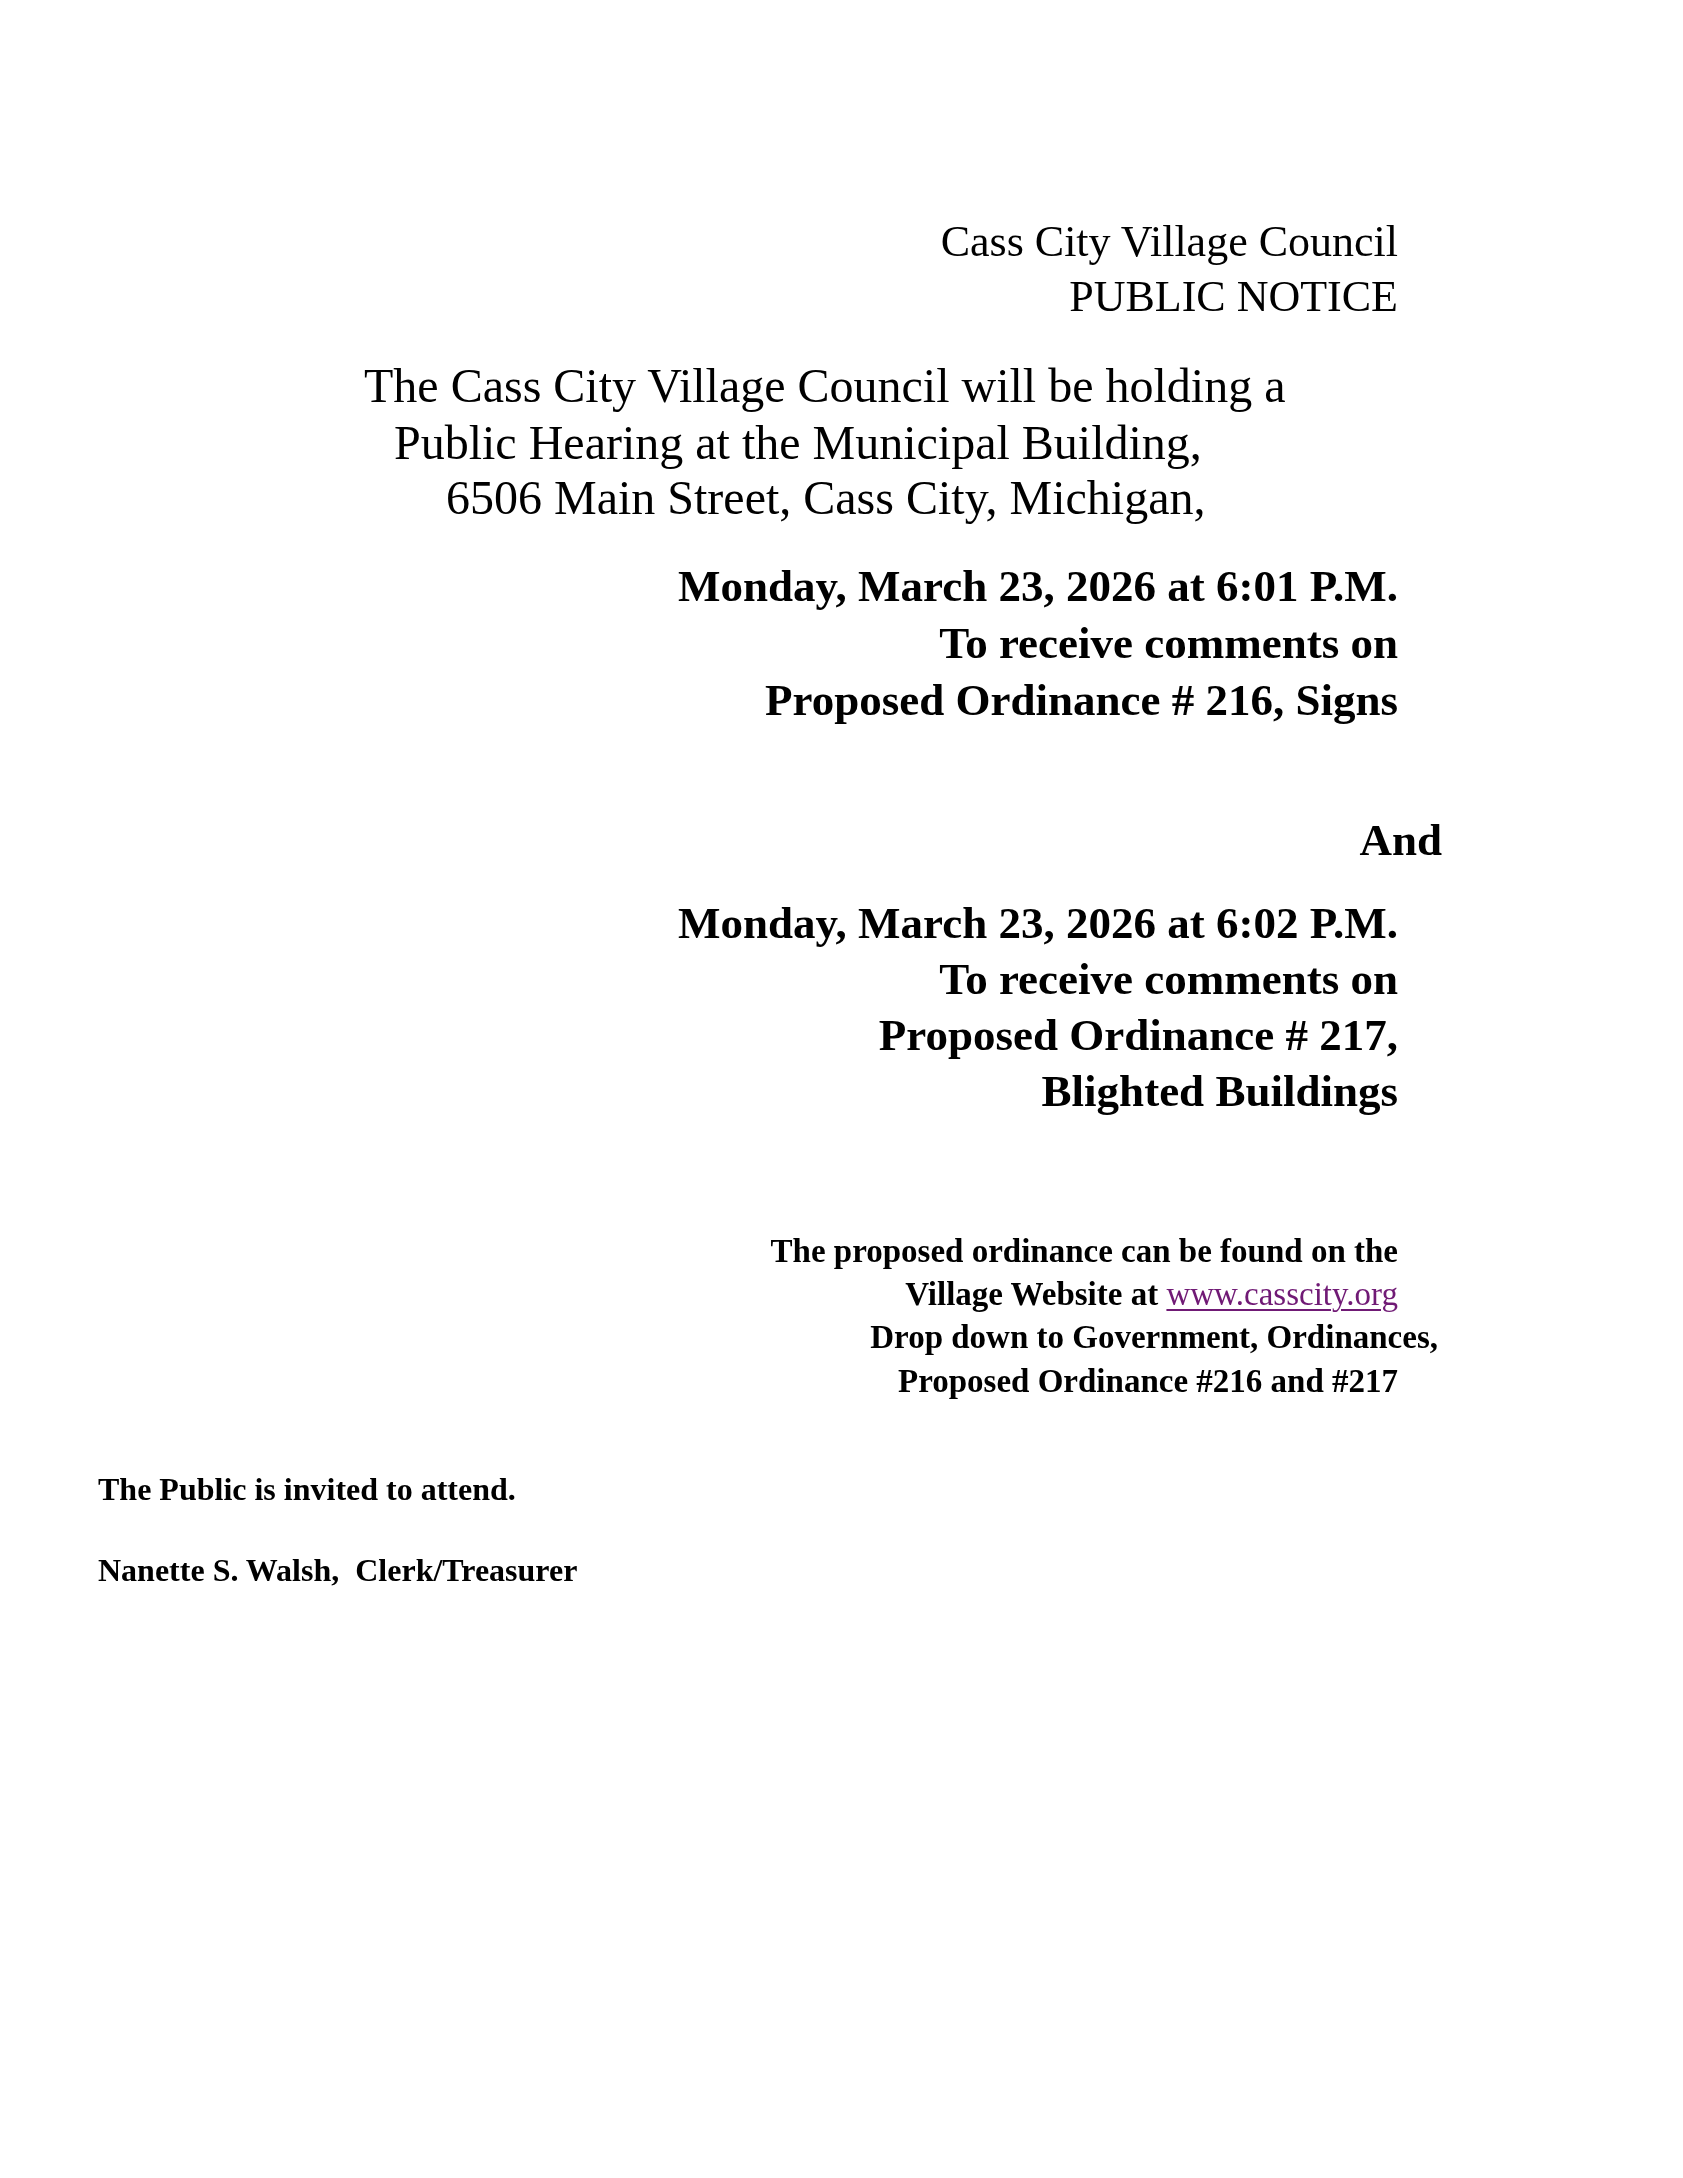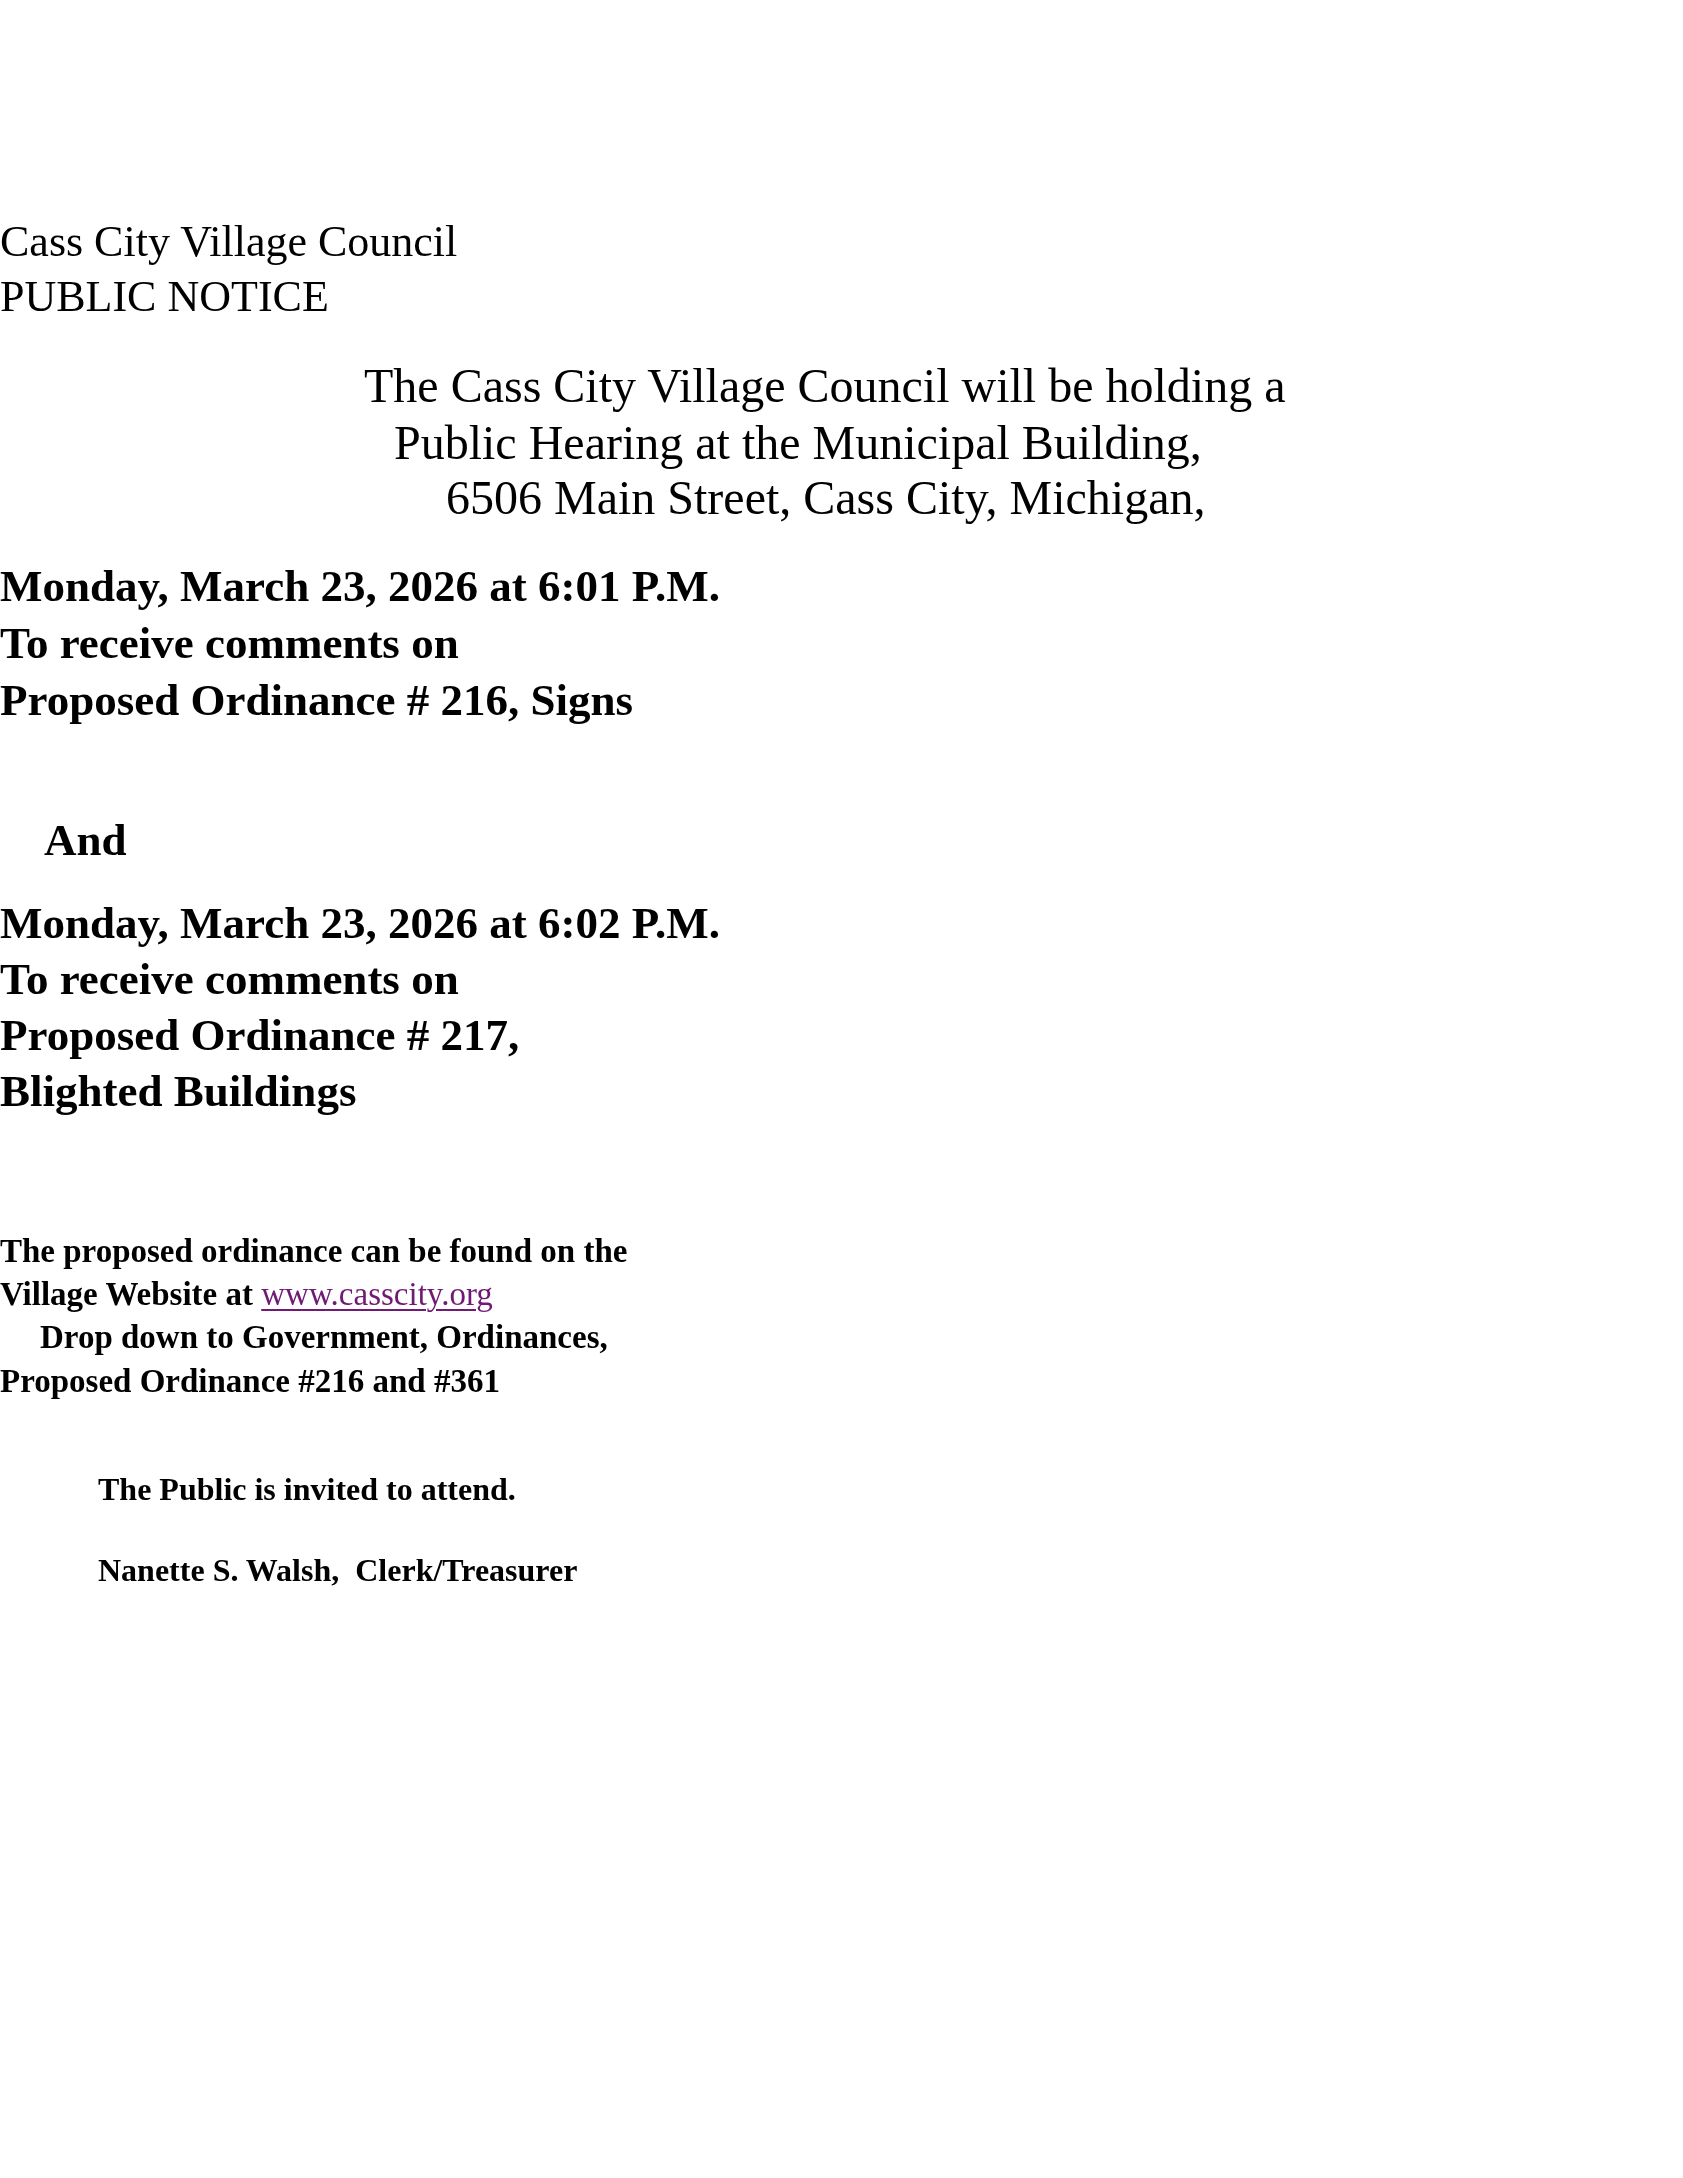--- a/index.html
+++ b/index.html
@@ -1,18 +1,18 @@
 <!DOCTYPE html>
 <html><head>
 <meta charset="utf-8">
 <style>
   html, body { margin:0; padding:0; background:#ffffff; }
   body { width:1683px; height:2178px; position:relative; overflow:hidden; color:#000; font-family:"Liberation Serif", serif; }
   .line { position:absolute; white-space:nowrap; line-height:1; }
-  .center { left:0; width:1398px; text-align:left; }
+  .center { left:0; width:1398px; text-align:right; }
   .reg { font-weight:normal; }
   .bold { font-weight:bold; }
   .h1 { font-size:44px; }
   .intro { font-size:48px; }
   .big { font-size:45px; }
   .small { font-size:33px; }
   .foot { font-size:32px; }
   a.link { color:#701a75; text-decoration:underline; text-decoration-thickness:2px; text-underline-offset:4px; font-weight:normal; }
 </style>
 </head>
@@ -34,19 +34,19 @@
   <div class="line center bold big" style="top:818px;margin-left:44px;">And</div>
 
   <div class="line center bold big" style="top:901px;">Monday, March 23, 2026 at 6:02 P.M.</div>
   <div class="line center bold big" style="top:957px;">To receive comments on</div>
   <div class="line center bold big" style="top:1013px;">Proposed Ordinance # 217,</div>
   <div class="line center bold big" style="top:1069px;">Blighted Buildings</div>
 
   <div class="line center bold small" style="top:1235px;">The proposed ordinance can be found on the</div>
   <div class="line center bold small" style="top:1278px;"><span>Village Website at </span><a class="link" href="#">www.casscity.org</a></div>
   <div class="line center bold small" style="top:1321px;margin-left:40px;">Drop down to Government, Ordinances,</div>
-  <div class="line center bold small" style="top:1365px;">Proposed Ordinance #216 and #361</div>
+  <div class="line center bold small" style="top:1365px;">Proposed Ordinance #216 and #217</div>
 
   <div class="line reg foot" style="top:1473px; left:98px;font-weight:bold;">The Public is invited to attend.</div>
   <div class="line bold foot" style="top:1554px; left:98px; white-space:pre;">Nanette S. Walsh,  Clerk/Treasurer</div>
 
 </div>
 
 
 </body></html>

